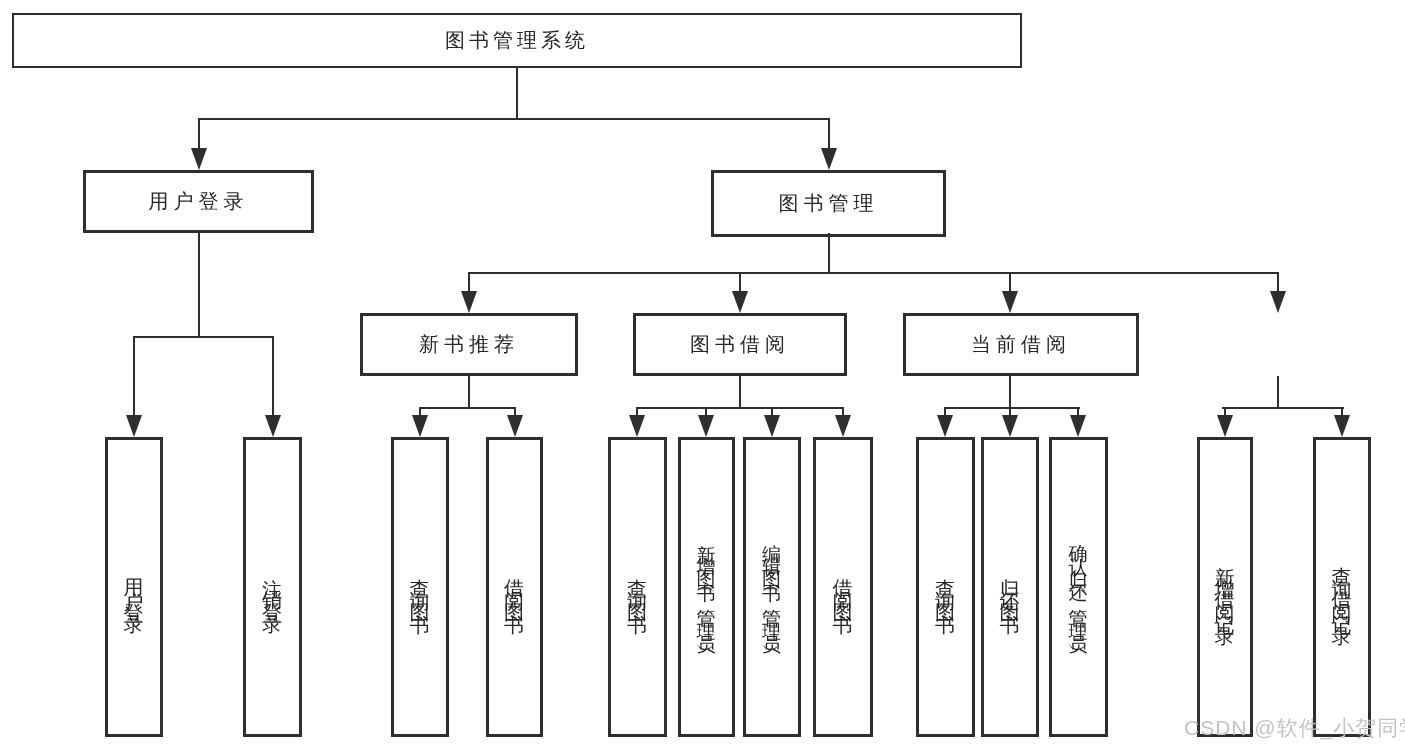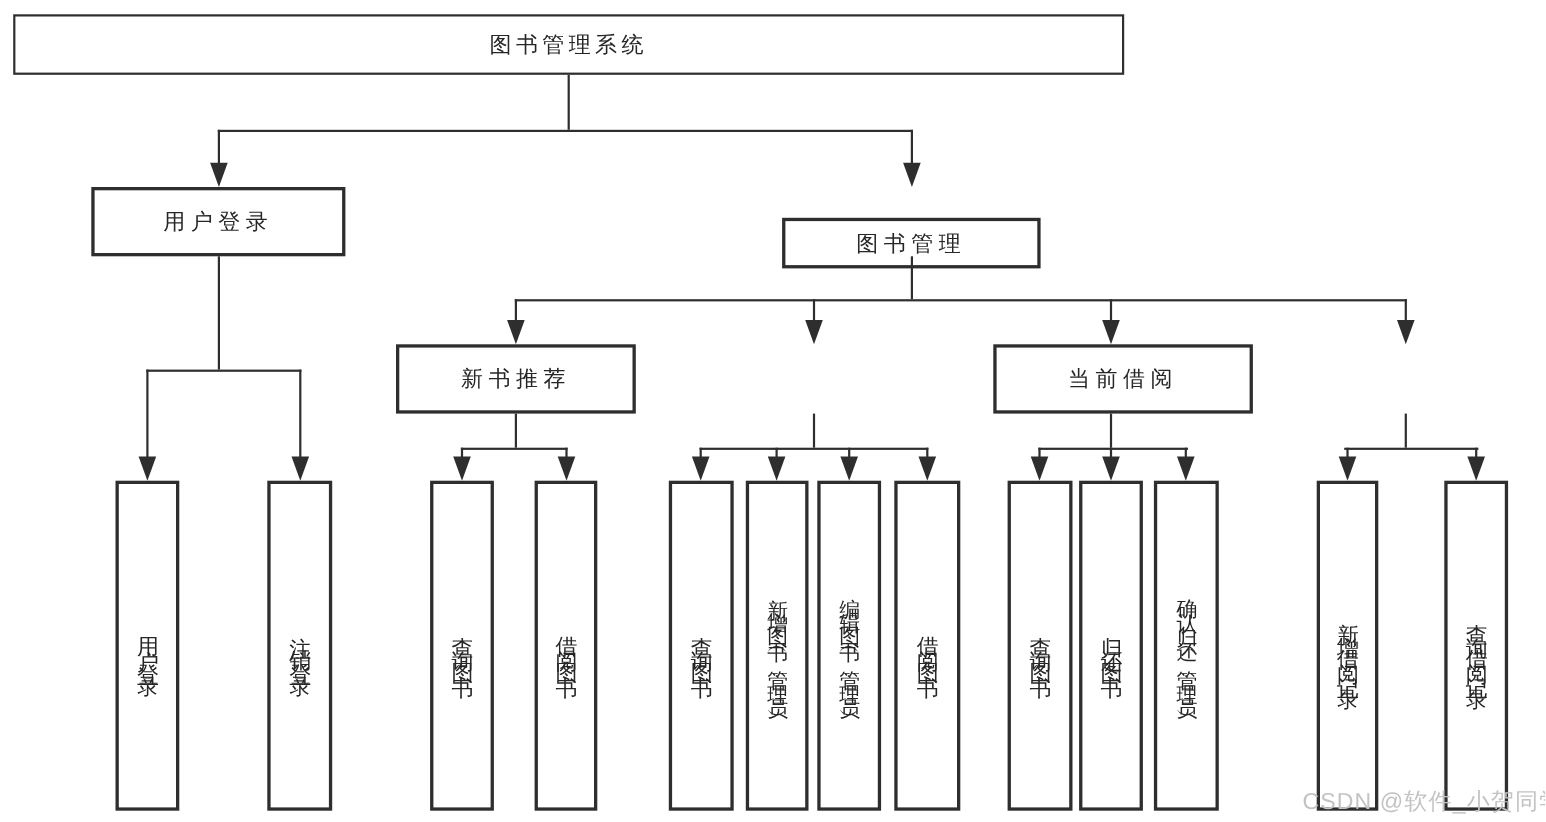--- a/index.html
+++ b/index.html
@@ -93,21 +93,21 @@
   <div class="vline" style="left:516px; top:68px; height:50px;"></div>
   <div class="hline" style="left:198px; top:118px; width:632px;"></div>
   <div class="vline" style="left:198px; top:118px; height:32px;"></div>
   <div class="arrow" style="left:191px; top:148px;"></div>
   <div class="vline" style="left:828px; top:118px; height:32px;"></div>
   <div class="arrow" style="left:821px; top:148px;"></div>
 
   <div class="node" style="left:83px; top:170px; width:231px; height:63px;">
     <span class="lbl">用户登录</span>
   </div>
-  <div class="node" style="left:711px; top:170px; width:235px; height:46px;margin-top:28px;">
+  <div class="node" style="left:711px; top:170px; width:235px; height:67px;">
     <span class="lbl">图书管理</span>
   </div>
 
   <div class="vline" style="left:198px; top:233px; height:103px;"></div>
   <div class="hline" style="left:133px; top:336px; width:141px;"></div>
   <div class="vline" style="left:133px; top:336px; height:80px;"></div>
   <div class="arrow" style="left:126px; top:415px;"></div>
   <div class="vline" style="left:272px; top:336px; height:80px;"></div>
   <div class="arrow" style="left:265px; top:415px;"></div>
 
@@ -118,20 +118,23 @@
   <div class="vline" style="left:739px; top:272px; height:22px;"></div>
   <div class="arrow" style="left:732px; top:291px;"></div>
   <div class="vline" style="left:1009px; top:272px; height:22px;"></div>
   <div class="arrow" style="left:1002px; top:291px;"></div>
   <div class="vline" style="left:1277px; top:272px; height:22px;"></div>
   <div class="arrow" style="left:1270px; top:291px;"></div>
 
   <div class="node" style="left:360px; top:313px; width:218px; height:63px;">
     <span class="lbl">新书推荐</span>
   </div>
+  <div class="node" style="left:633px; top:313px; width:214px; height:63px;">
+    <span class="lbl">图书借阅</span>
+  </div>
   <div class="node" style="left:903px; top:313px; width:236px; height:63px;">
     <span class="lbl">当前借阅</span>
   </div>
 
   <div class="vline" style="left:468px; top:376px; height:31px;"></div>
   <div class="hline" style="left:419px; top:407px; width:97px;"></div>
   <div class="vline" style="left:419px; top:407px; height:10px;"></div>
   <div class="arrow" style="left:412px; top:415px;"></div>
   <div class="vline" style="left:514px; top:407px; height:10px;"></div>
   <div class="arrow" style="left:507px; top:415px;"></div>

